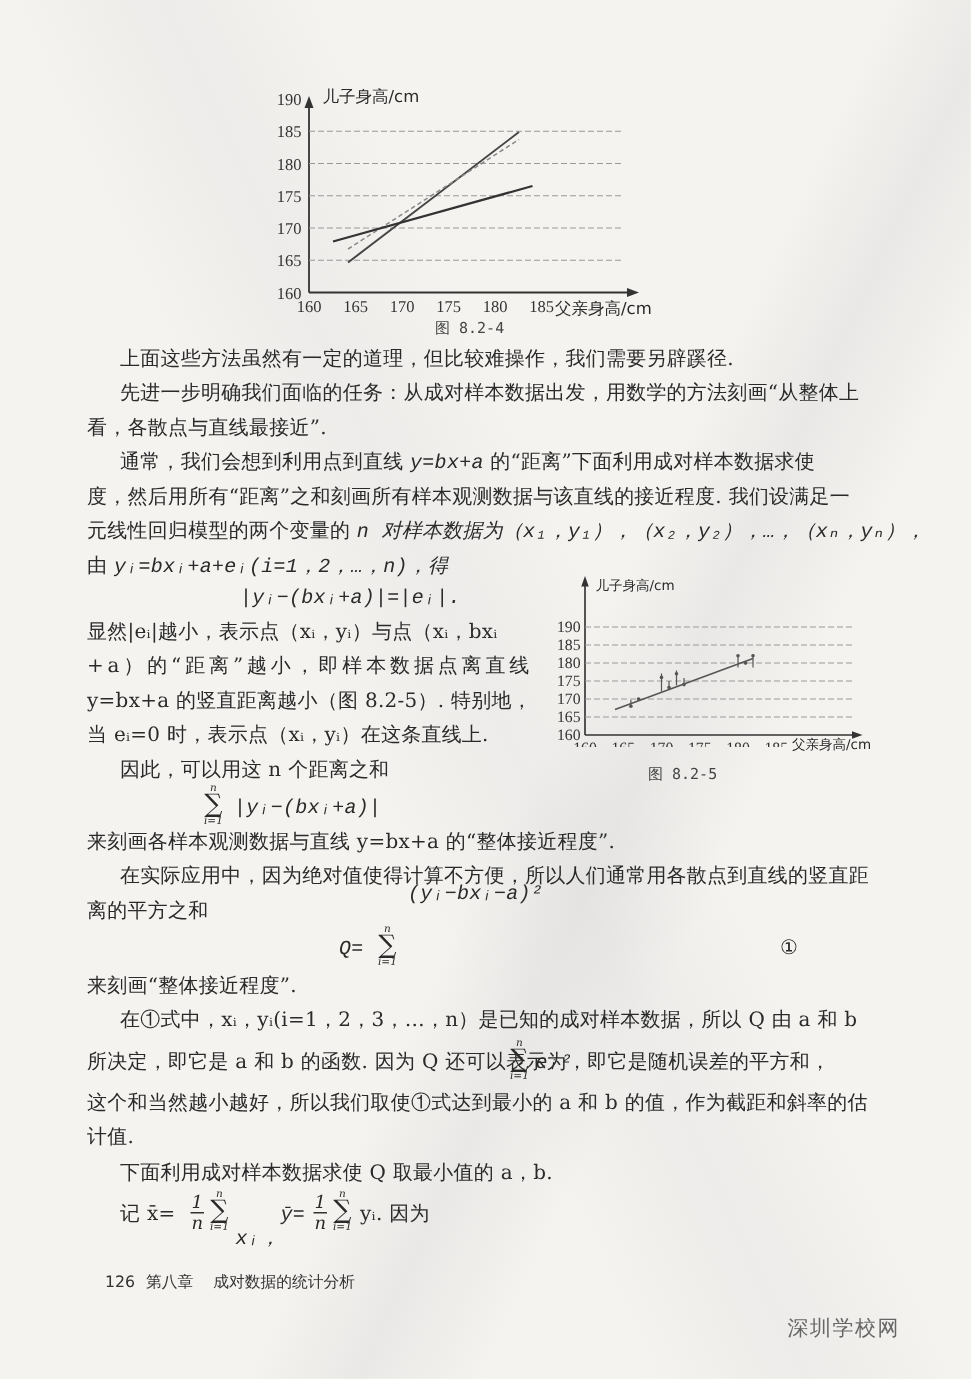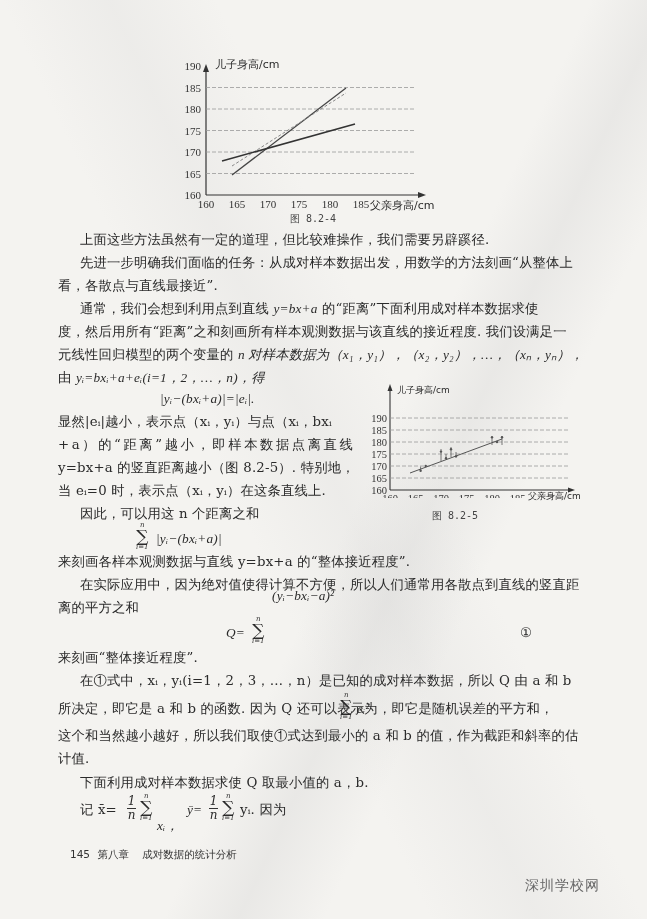--- a/index.html
+++ b/index.html
@@ -15,21 +15,21 @@
       background:
         linear-gradient(115deg, rgba(0,0,0,0) 55%, rgba(200,200,200,0.25) 62%, rgba(0,0,0,0) 70%),
         linear-gradient(65deg, rgba(0,0,0,0) 40%, rgba(210,210,210,0.22) 50%, rgba(0,0,0,0) 60%),
         #f4f3f0;
     }
     .ab { position: absolute; }
     .line {
       position: absolute; font-size: 13.3px; line-height: 18px; white-space: nowrap;
       letter-spacing: 0.2px;
     }
-    .math { font-style: italic; font-family: Liberation Serif, serif; }
+    .math { font-style: italic; font-family: Liberation Mono, monospace; }
     .caption { position: absolute; font-size: 10px; color: #444; font-family: "DejaVu Sans Mono", monospace; }
     svg text { font-family: "Liberation Serif", "DejaVu Serif", serif; fill: #333; }
     .axis-label { font-family: "DejaVu Sans", sans-serif; }
     .footer { position: absolute; left: 70px; top: 848px; font-size: 10.5px; color: #333; font-family: "DejaVu Sans", sans-serif; }
     .watermark { position: absolute; left: 525px; top: 877px; font-size: 14px; color: #666; letter-spacing: 1px; font-family: "DejaVu Serif", serif; }
     .sumbox { position: absolute; display: inline-flex; flex-direction: column; align-items: center; line-height: 1; }
     .sumbox .top, .sumbox .bot { font-size: 7px; font-style: italic; }
     .sumbox .sig { font-size: 17px; line-height: 15px; }
   </style>
 </head>
@@ -207,18 +207,18 @@
 <div class="line math" style="left:187px;top:801px;">ȳ=</div>
 <div class="ab" style="left:209px;top:795px;font-size:12px;text-align:center;line-height:13px;font-style:italic;">1<br><span style="border-top:1px solid #333;display:inline-block;width:9px;">n</span></div>
 <div class="sumbox" style="left:222px;top:793px;">
   <span class="top">n</span>
   <span class="sig">∑</span>
   <span class="bot">i=1</span>
 </div>
 <div class="line" style="left:240px;top:801px;">yᵢ. 因为</div>
 
 <div class="footer">
-  <span>145</span>
+  <span>126</span>
   <span style="margin-left:4px;">第八章</span>
   <span style="margin-left:10px;">成对数据的统计分析</span>
 </div>
 
 <div class="watermark">深圳学校网</div>
 
 </body></html>

